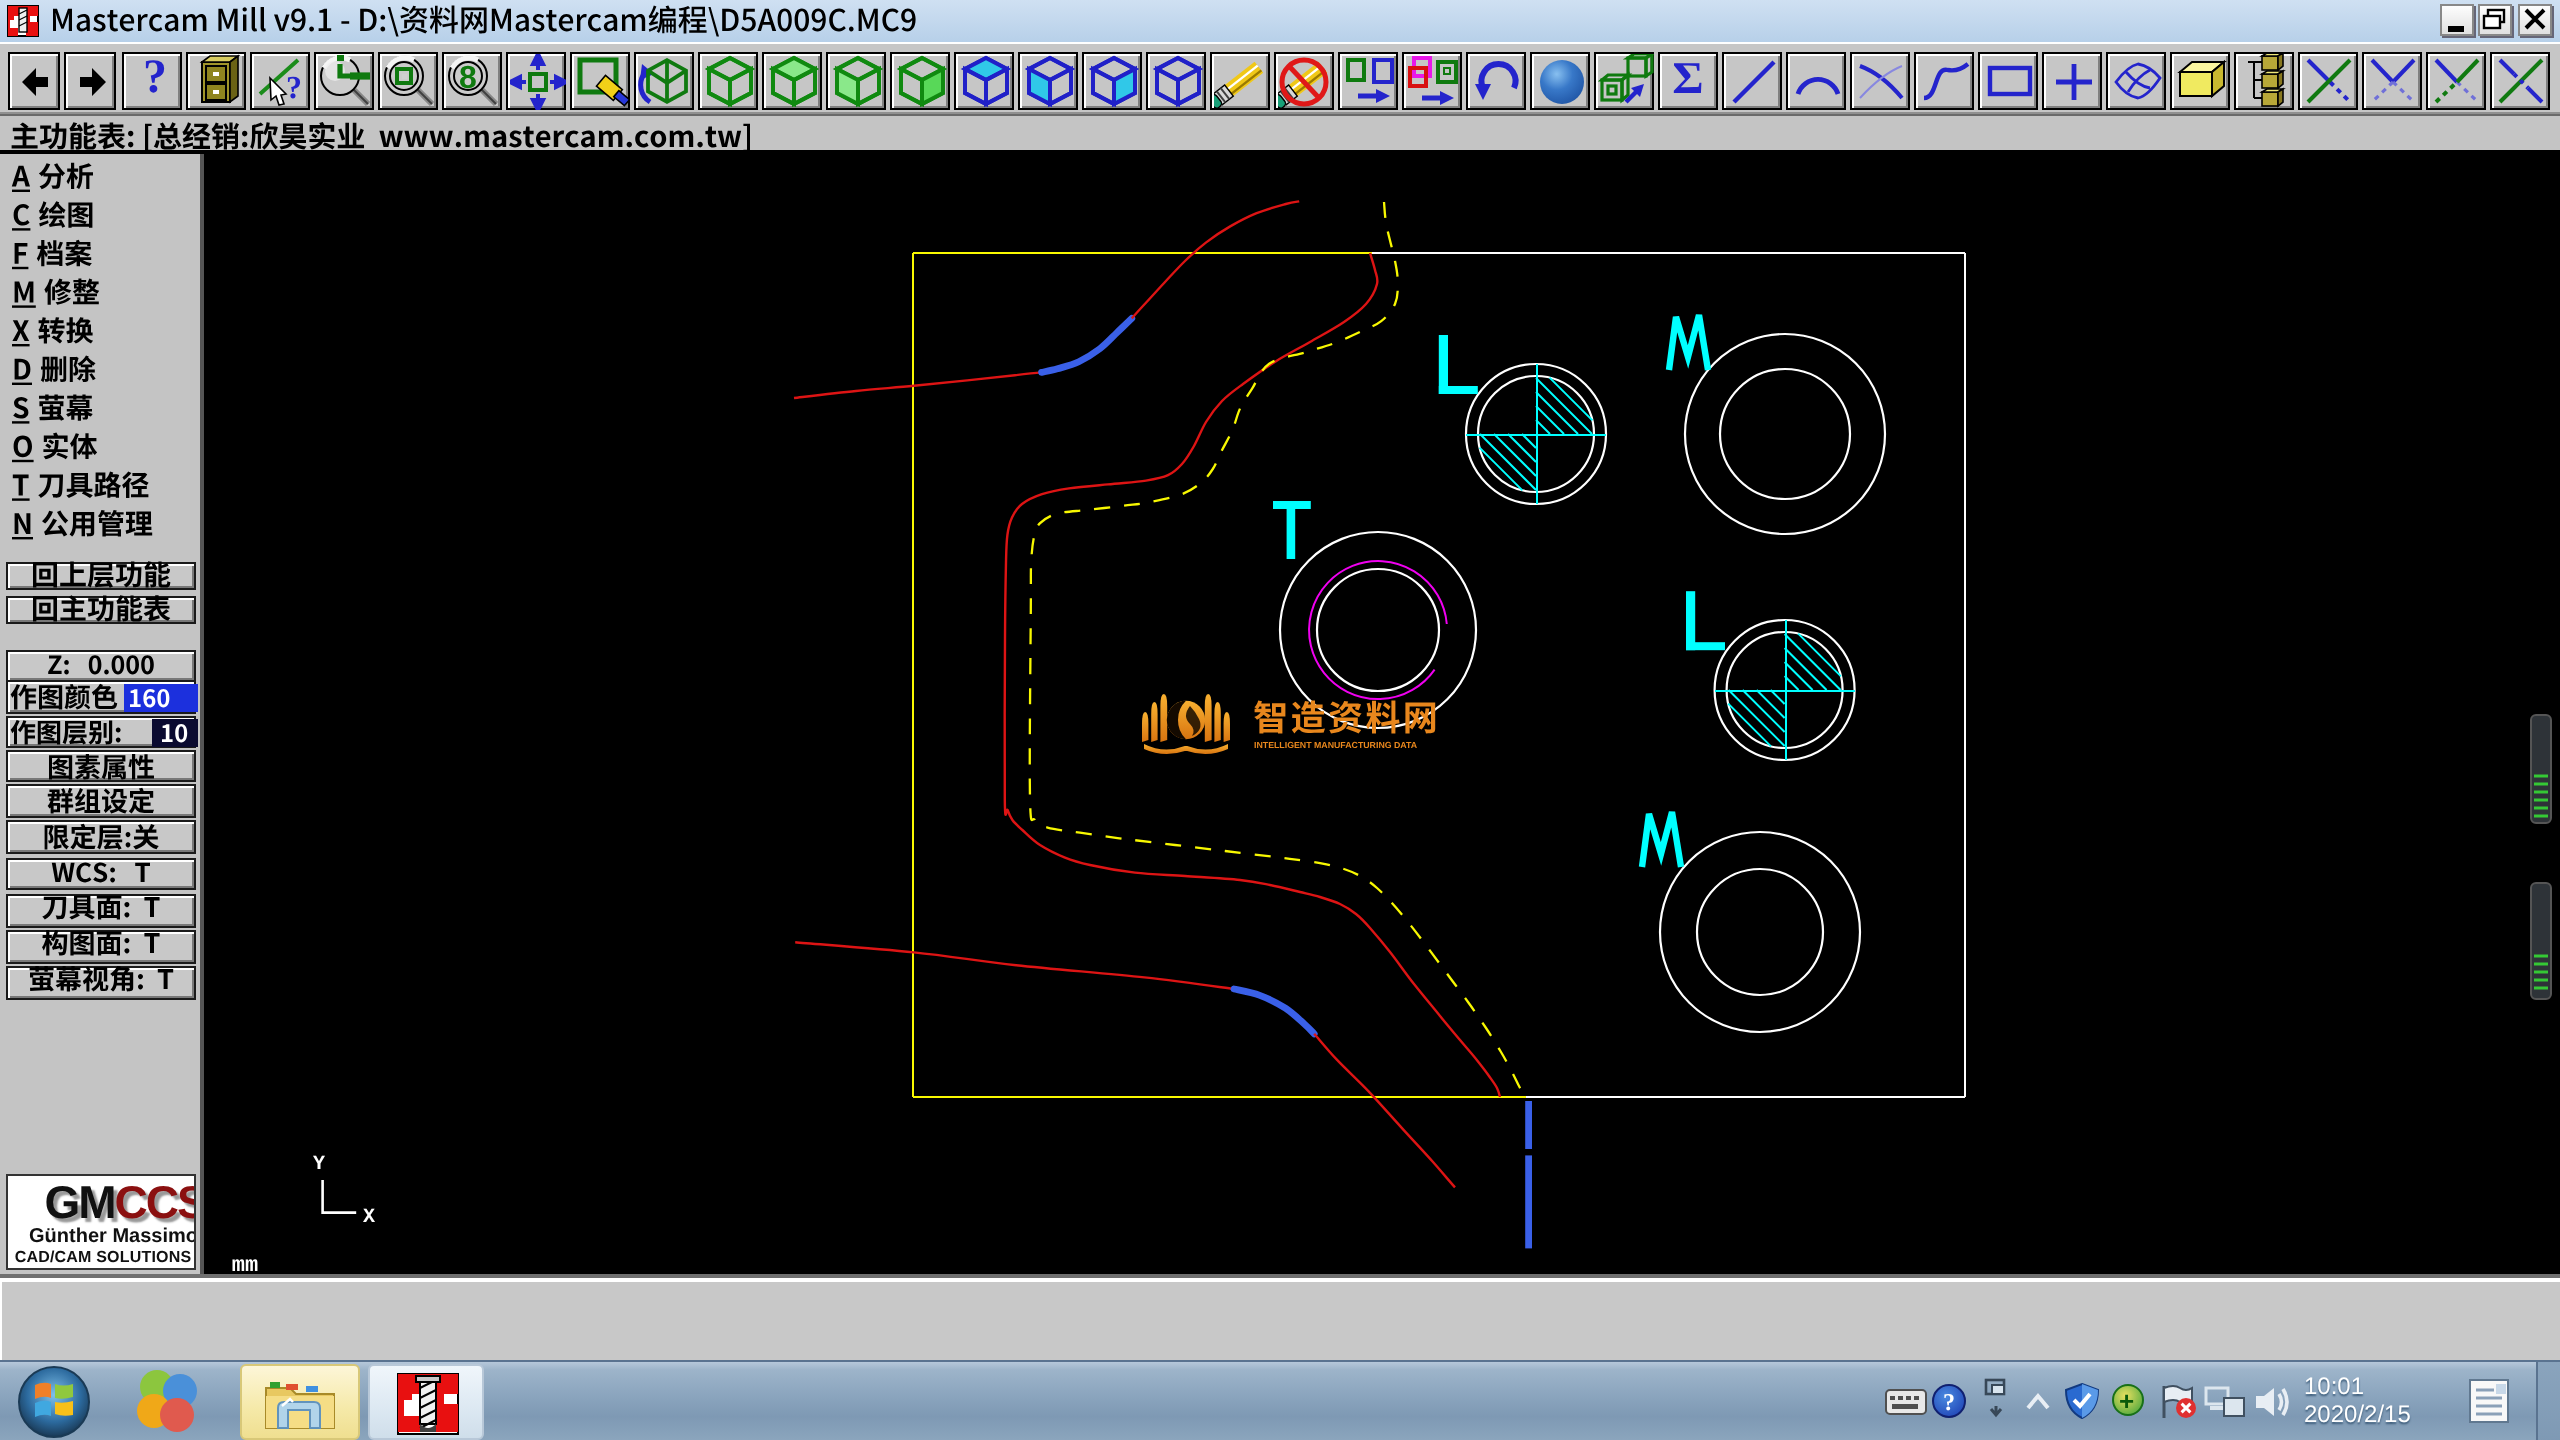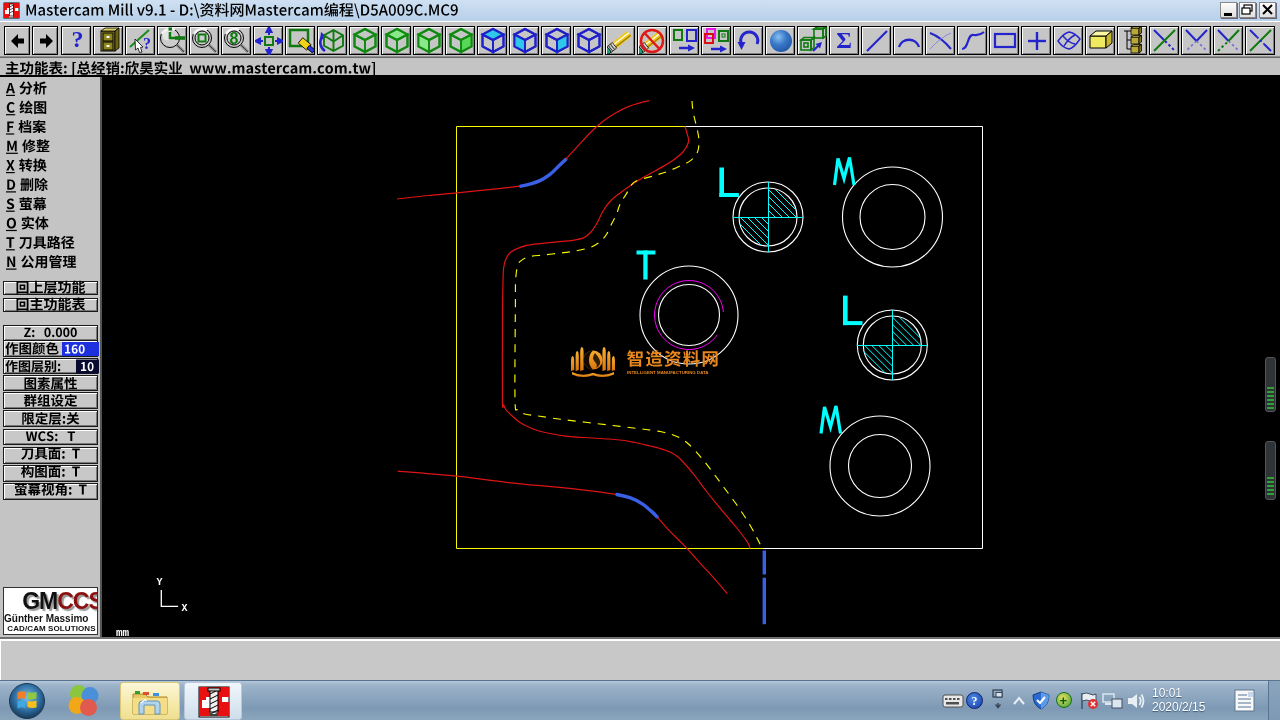--- a/index.html
+++ b/index.html
@@ -460,21 +460,21 @@
       <path d="M24.5 300.6V312.7H26V312.2H34.4V312.7H36.1V300.6ZM27.1 309.6C28.9 309.8 31.1 310.3 32.5 310.8H26V306.8C26.3 307.1 26.5 307.6 26.6 307.9C27.3 307.7 28.1 307.5 28.8 307.2L28.3 307.9C29.5 308.1 30.9 308.6 31.7 309L32.4 308C31.6 307.7 30.3 307.3 29.2 307C29.6 306.9 30 306.7 30.3 306.5C31.4 307 32.5 307.4 33.7 307.7C33.9 307.4 34.2 307 34.4 306.7V310.8H32.7L33.3 309.7C32 309.3 29.7 308.8 27.8 308.6ZM29 302C28.3 303 27.2 304 26.1 304.6C26.4 304.8 26.9 305.3 27.1 305.5C27.4 305.4 27.7 305.2 28 304.9C28.3 305.2 28.6 305.5 28.9 305.7C28 306.1 27 306.4 26 306.5V302ZM29.1 302H34.4V306.5C33.5 306.3 32.5 306 31.7 305.7C32.6 305.1 33.4 304.3 33.9 303.5L33 303L32.8 303H29.8C30 302.8 30.2 302.6 30.3 302.4ZM30.3 305.1C29.8 304.8 29.4 304.5 29 304.2H31.6C31.2 304.5 30.8 304.8 30.3 305.1Z M45.5 310.6C46.5 311.2 48 312 48.7 312.6L49.9 311.6C49.1 311.1 47.7 310.3 46.6 309.7ZM40.6 309.8C39.9 310.4 38.6 311.1 37.4 311.5C37.7 311.7 38.3 312.3 38.6 312.6C39.8 312.1 41.2 311.2 42.1 310.4ZM39.4 307.7C39.7 307.6 40.1 307.5 42.4 307.4C41.4 307.8 40.6 308 40.2 308.2C39.3 308.4 38.7 308.6 38.2 308.7C38.3 309 38.5 309.7 38.5 310C39 309.8 39.6 309.7 43.2 309.5V311C43.2 311.2 43.2 311.2 43 311.2C42.7 311.2 41.9 311.2 41.2 311.2C41.4 311.6 41.7 312.2 41.8 312.7C42.8 312.7 43.5 312.7 44.1 312.5C44.7 312.2 44.8 311.8 44.8 311.1V309.4L47.9 309.3C48.2 309.6 48.5 309.9 48.7 310.1L49.9 309.3C49.4 308.6 48.2 307.7 47.3 307.1L46.1 307.8L46.7 308.3L42.8 308.4C44.5 307.9 46.2 307.2 47.8 306.4L46.7 305.4C46.2 305.7 45.6 306 45 306.2L42.3 306.4C42.9 306.1 43.4 305.9 43.9 305.6L43.6 305.3H50V304.1H44.5V303.6H48.6V302.4H44.5V301.9H49.3V300.8H44.5V300H42.9V300.8H38.2V301.9H42.9V302.4H38.9V303.6H42.9V304.1H37.6V305.3H41.8C41.1 305.7 40.3 306 40.1 306.1C39.7 306.3 39.3 306.4 39 306.4C39.2 306.7 39.4 307.4 39.4 307.7Z M53.8 301.8H61.1V302.6H53.8ZM52.2 300.6V304.6C52.2 306.7 52.1 309.8 50.8 311.8C51.2 312 51.9 312.4 52.2 312.6C53.6 310.4 53.8 306.9 53.8 304.6V303.8H62.7V300.6ZM56 306.7H57.6V307.3H56ZM59.1 306.7H60.7V307.3H59.1ZM61.3 303.9C59.7 304.2 56.8 304.4 54.4 304.4C54.5 304.7 54.6 305.1 54.7 305.4C55.6 305.4 56.6 305.4 57.6 305.3V305.8H54.6V308.2H57.6V308.7H54V312.7H55.5V309.8H57.6V310.6L55.8 310.6L55.9 311.7L60.1 311.5L60.2 312L60.4 311.9C60.5 312.2 60.7 312.5 60.7 312.7C61.4 312.7 62 312.7 62.4 312.5C62.8 312.4 62.9 312.1 62.9 311.5V308.7H59.1V308.2H62.3V305.8H59.1V305.2C60.2 305.1 61.3 305 62.2 304.8ZM59.5 310.1 59.7 310.5 59.1 310.5V309.8H61.4V311.5C61.4 311.6 61.4 311.6 61.2 311.6H61.2C61 311.1 60.7 310.4 60.5 309.9Z M68.6 310.7V312.3H77V310.7H73.8V308H76.3V306.5H73.8V304.3H76.6V302.8H73.8V300.1H72.2V302.8H71.1C71.2 302.2 71.4 301.5 71.5 300.9L69.9 300.6C69.7 301.8 69.5 303 69.2 304C69 303.4 68.7 302.8 68.4 302.3L67.6 302.6V300H66V302.8L64.9 302.6C64.8 303.8 64.5 305.3 64.2 306.2L65.4 306.6C65.7 305.6 65.9 304.2 66 303V312.7H67.6V303.4C67.9 304 68.1 304.6 68.1 305L68.9 304.6C68.8 304.9 68.6 305.2 68.5 305.4C68.9 305.6 69.6 306 69.9 306.2C70.2 305.7 70.5 305 70.7 304.3H72.2V306.5H69.6V308H72.2V310.7Z" fill="#000"></path>
       <path d="M34.6 317C34.4 317.7 34.1 318.7 33.8 319.3L34.9 319.6H32L32.8 319.3C32.7 318.7 32.3 317.8 31.9 317.1L30.6 317.6C31 318.2 31.3 319 31.4 319.6H30.6V321.1H32.6V322.3H30.8V323.8H32.6V325.2H30.3V326.7H32.6V329.7H34.2V326.7H36.6V325.2H34.2V323.8H36.1V322.3H34.2V321.1H36.3V319.6H35.2C35.5 319 35.8 318.2 36.2 317.4ZM28.3 321.2V322.1H27.1L27.2 321.2ZM24.7 317.7V319H25.9L25.9 319.9H23.9V321.2H25.7L25.6 322.1H24.6V323.4H25.3C24.9 324.5 24.5 325.3 23.8 326C24.1 326.3 24.6 326.9 24.8 327.3C25 327.1 25.2 326.9 25.3 326.7V329.7H26.8V329.1H30V324.5H26.5C26.6 324.1 26.7 323.8 26.8 323.4H29.8V321.2H30.5V319.9H29.8V317.7ZM28.3 319.9H27.4L27.5 319H28.3ZM26.8 325.9H28.5V327.7H26.8Z M37.6 327.4 37.9 329C39.2 328.6 40.9 328.2 42.5 327.8L42.3 326.4C40.6 326.8 38.8 327.2 37.6 327.4ZM43.4 317.7V328H42.2V329.5H50.1V328H49V317.7ZM45 328V326H47.4V328ZM45 322.5H47.4V324.5H45ZM45 321.1V319.2H47.4V321.1ZM37.9 322.9C38.2 322.8 38.5 322.7 39.8 322.6C39.3 323.3 38.9 323.8 38.7 324C38.2 324.5 37.9 324.8 37.6 324.9C37.7 325.2 38 325.9 38 326.2C38.4 326 39 325.9 42.5 325.2C42.5 324.9 42.5 324.3 42.5 323.9L40.1 324.3C41.1 323.2 42 321.9 42.8 320.6L41.5 319.8C41.3 320.3 41 320.8 40.7 321.2L39.4 321.3C40.2 320.2 40.9 318.9 41.5 317.7L40 317C39.5 318.6 38.6 320.3 38.3 320.7C38 321.1 37.7 321.4 37.4 321.5C37.6 321.9 37.9 322.6 37.9 322.9Z M51.9 318.2C52.6 318.8 53.5 319.8 54 320.4L55.1 319.3C54.6 318.7 53.6 317.8 52.9 317.2ZM51 321.2V322.7H52.6V326.8C52.6 327.5 52.2 327.9 51.9 328.1C52.2 328.5 52.6 329.1 52.7 329.5C53 329.2 53.4 328.8 55.9 326.7C55.7 326.4 55.4 325.8 55.3 325.3L54.1 326.3V321.2ZM56.8 317.5V318.9C56.8 319.9 56.6 320.8 54.9 321.6C55.2 321.8 55.8 322.4 56 322.7C57.9 321.9 58.3 320.3 58.3 319H60.2V320.4C60.2 321.8 60.4 322.3 61.8 322.3C62 322.3 62.4 322.3 62.6 322.3C62.9 322.3 63.3 322.3 63.5 322.2C63.4 321.9 63.4 321.3 63.3 320.9C63.2 320.9 62.8 321 62.6 321C62.4 321 62.1 321 61.9 321C61.7 321 61.7 320.8 61.7 320.4V317.5ZM60.8 324.4C60.4 325.2 59.9 325.8 59.2 326.4C58.5 325.8 58 325.1 57.5 324.4ZM55.6 322.9V324.4H56.7L56.1 324.6C56.6 325.6 57.2 326.5 57.9 327.2C57 327.7 55.9 328.1 54.7 328.3C55 328.6 55.3 329.3 55.5 329.7C56.8 329.4 58.1 328.9 59.2 328.2C60.2 328.9 61.3 329.4 62.7 329.7C62.9 329.3 63.3 328.6 63.7 328.3C62.5 328.1 61.4 327.7 60.5 327.2C61.6 326.2 62.4 324.9 62.9 323.2L61.9 322.8L61.6 322.9Z M66.7 323.4C66.5 325.7 65.8 327.6 64.4 328.6C64.7 328.9 65.4 329.4 65.7 329.7C66.4 329.1 67 328.2 67.5 327.1C68.7 329.1 70.6 329.5 73.1 329.5H76.5C76.6 329 76.8 328.2 77.1 327.9C76.2 327.9 73.9 327.9 73.2 327.9C72.6 327.9 72.1 327.9 71.6 327.8V325.9H75.3V324.3H71.6V322.7H74.5V321.2H67V322.7H69.9V327.3C69.1 326.9 68.5 326.3 68.1 325.2C68.2 324.7 68.3 324.1 68.4 323.5ZM69.5 317.3C69.7 317.7 69.9 318.1 70 318.5H65V321.9H66.6V320H74.9V321.9H76.6V318.5H71.8C71.7 318 71.4 317.4 71.1 316.9Z" fill="#000"></path>
       <path d="M22.3 335.6V347.7H23.7V337H25.1C24.8 337.9 24.6 339 24.3 339.8C25.1 340.8 25.2 341.6 25.2 342.3C25.2 342.7 25.2 343 25 343.1C24.9 343.2 24.8 343.2 24.6 343.2C24.5 343.2 24.3 343.2 24 343.2C24.3 343.6 24.4 344.2 24.4 344.6C24.7 344.6 25 344.6 25.3 344.6C25.6 344.5 25.8 344.4 26.1 344.3C26.5 343.9 26.7 343.3 26.7 342.5C26.7 341.7 26.5 340.7 25.7 339.6C26.1 338.6 26.5 337.2 26.9 336.1L25.8 335.5L25.6 335.6ZM31.8 339.3V340.4H28.8V339.3ZM31.8 338H28.8V337H31.8ZM27.3 347.7C27.6 347.5 28.1 347.3 30.8 346.7C30.7 346.3 30.7 345.7 30.7 345.2L28.8 345.6V341.8H29.6C30.3 344.5 31.4 346.6 33.4 347.7C33.6 347.2 34.1 346.6 34.5 346.3C33.6 345.9 32.8 345.2 32.3 344.4C32.9 344.1 33.6 343.5 34.2 343.1L33.1 341.9C32.7 342.3 32.1 342.9 31.6 343.3C31.4 342.8 31.2 342.3 31 341.8H33.4V335.6H27.2V345.3C27.2 345.9 26.9 346.3 26.6 346.5C26.9 346.8 27.2 347.4 27.3 347.7Z M37.5 341.4C37.3 343.7 36.6 345.6 35.2 346.6C35.5 346.9 36.2 347.4 36.5 347.7C37.2 347.1 37.8 346.2 38.3 345.1C39.5 347.1 41.4 347.5 43.9 347.5H47.3C47.4 347 47.6 346.2 47.9 345.9C47 345.9 44.7 345.9 44 345.9C43.4 345.9 42.9 345.9 42.4 345.8V343.9H46.1V342.3H42.4V340.7H45.3V339.2H37.8V340.7H40.7V345.3C39.9 344.9 39.3 344.3 38.9 343.2C39 342.7 39.1 342.1 39.2 341.5ZM40.3 335.3C40.5 335.7 40.7 336.1 40.8 336.5H35.8V339.9H37.4V338H45.7V339.9H47.4V336.5H42.6C42.5 336 42.2 335.4 41.9 334.9Z M52.5 340.3V341.7H60.2V340.3ZM51.5 337H58.8V338.1H51.5ZM49.8 335.6V339.6C49.8 341.7 49.8 344.8 48.6 346.9C49 347 49.7 347.4 50 347.7C51.3 345.4 51.5 341.9 51.5 339.6V339.5H60.5V335.6ZM57.5 344.7 58.1 345.7 54.3 346C54.8 345.4 55.3 344.7 55.7 344.1H58.9ZM52.5 347.7C53 347.5 53.8 347.4 58.8 347C59 347.3 59.2 347.6 59.3 347.9L60.8 347.2C60.4 346.4 59.6 345 58.9 344.1H61.1V342.7H51.7V344.1H53.7C53.3 344.8 52.8 345.5 52.7 345.7C52.4 346 52.2 346.2 51.9 346.2C52.1 346.6 52.4 347.4 52.5 347.7Z M64 341.6C64.7 341.6 65.2 341 65.2 340.3C65.2 339.5 64.7 339 64 339C63.3 339 62.8 339.5 62.8 340.3C62.8 341 63.3 341.6 64 341.6ZM64 346.7C64.7 346.7 65.2 346.1 65.2 345.4C65.2 344.7 64.7 344.1 64 344.1C63.3 344.1 62.8 344.7 62.8 345.4C62.8 346.1 63.3 346.7 64 346.7Z M68.9 335.8C69.4 336.3 69.9 337.1 70.1 337.8H67.9V339.4H72.1V341.1V341.2H67V342.8H71.8C71.2 344.1 69.9 345.3 66.6 346.2C67 346.6 67.6 347.3 67.8 347.7C70.9 346.7 72.5 345.4 73.3 344.1C74.4 345.8 76 347 78.3 347.6C78.5 347.1 79 346.4 79.4 346C77.1 345.5 75.4 344.4 74.4 342.8H78.9V341.2H74V341.1V339.4H78.2V337.8H76C76.4 337.1 76.9 336.3 77.3 335.6L75.5 335C75.2 335.9 74.7 337 74.2 337.8H70.9L71.7 337.3C71.5 336.7 70.9 335.7 70.3 335.1Z" fill="#000"></path>
       <path d="M27.7 364H30.1L31.1 359.2C31.3 358.5 31.4 357.7 31.6 357H31.6C31.7 357.7 31.9 358.5 32 359.2L33.1 364H35.5L37.3 354.4H35.4L34.7 359.1C34.5 360.1 34.4 361.1 34.2 362.1H34.2C34 361.1 33.8 360.1 33.6 359.1L32.5 354.4H30.8L29.7 359.1C29.5 360.1 29.3 361.1 29.1 362.1H29C28.9 361.1 28.7 360.1 28.6 359.1L27.8 354.4H25.9Z M42.6 364.2C43.9 364.2 44.9 363.7 45.7 362.8L44.7 361.6C44.2 362.1 43.5 362.5 42.7 362.5C41.2 362.5 40.2 361.3 40.2 359.2C40.2 357.1 41.3 355.8 42.7 355.8C43.5 355.8 44 356.2 44.5 356.7L45.5 355.4C44.9 354.8 43.9 354.2 42.7 354.2C40.3 354.2 38.2 356.1 38.2 359.2C38.2 362.4 40.2 364.2 42.6 364.2Z M50.1 364.2C52.3 364.2 53.6 362.8 53.6 361.3C53.6 359.9 52.9 359.1 51.7 358.6L50.4 358.1C49.6 357.8 49 357.6 49 356.9C49 356.2 49.5 355.8 50.3 355.8C51.1 355.8 51.8 356.1 52.4 356.6L53.3 355.4C52.6 354.7 51.4 354.2 50.3 354.2C48.4 354.2 47 355.4 47 357C47 358.4 48 359.2 49 359.6L50.2 360.1C51.1 360.5 51.7 360.7 51.7 361.4C51.7 362.1 51.1 362.5 50.1 362.5C49.3 362.5 48.4 362.1 47.7 361.5L46.6 362.8C47.5 363.7 48.8 364.2 50.1 364.2Z M56.3 359.2C57 359.2 57.5 358.7 57.5 358C57.5 357.3 57 356.8 56.3 356.8C55.6 356.8 55.1 357.3 55.1 358C55.1 358.7 55.6 359.2 56.3 359.2ZM56.3 364.2C57 364.2 57.5 363.6 57.5 362.9C57.5 362.2 57 361.7 56.3 361.7C55.6 361.7 55.1 362.2 55.1 362.9C55.1 363.6 55.6 364.2 56.3 364.2Z M70.3 364H72.3V356H75V354.4H67.6V356H70.3Z" fill="#000"></path>
       <path d="M21.9 371.4V373H25.6C25.5 376.1 25.1 379.5 21.1 381.4C21.6 381.7 22.1 382.3 22.4 382.8C26.6 380.6 27.3 376.6 27.5 373H31.3C31.2 378 31 380.2 30.6 380.6C30.4 380.8 30.2 380.9 29.9 380.9C29.5 380.9 28.7 380.9 27.8 380.8C28.1 381.3 28.3 382.1 28.4 382.6C29.2 382.6 30.1 382.6 30.7 382.5C31.3 382.4 31.7 382.3 32.1 381.7C32.7 380.9 32.9 378.6 33.1 372.2C33.1 372 33.1 371.4 33.1 371.4Z M37 370.7V378.4H34.9V379.8H38.2C37.4 380.4 35.9 381.1 34.7 381.6C35 381.9 35.6 382.4 35.9 382.7C37.2 382.2 38.9 381.4 40 380.6L38.8 379.8H42.9L42.1 380.6C43.6 381.3 45.2 382.1 46.1 382.7L47.4 381.5C46.6 381.1 45.2 380.4 43.8 379.8H47.2V378.4H45.2V370.7ZM38.6 378.4V377.6H43.5V378.4ZM38.6 373.8H43.5V374.5H38.6ZM38.6 372.7V371.9H43.5V372.7ZM38.6 375.7H43.5V376.4H38.6Z M53.4 377.2H55.5V378.3H53.4ZM53.4 376V375H55.5V376ZM53.4 379.5H55.5V380.5H53.4ZM48.4 370.8V372.3H53.4C53.3 372.7 53.3 373.2 53.2 373.5H49V382.7H50.6V382H58.4V382.7H60V373.5H54.9L55.3 372.3H60.7V370.8ZM50.6 380.5V375H51.9V380.5ZM58.4 380.5H56.9V375H58.4Z M63.5 376.6C64.2 376.6 64.7 376 64.7 375.3C64.7 374.5 64.2 374 63.5 374C62.8 374 62.2 374.5 62.2 375.3C62.2 376 62.8 376.6 63.5 376.6ZM63.5 381.7C64.2 381.7 64.7 381.1 64.7 380.4C64.7 379.7 64.2 379.1 63.5 379.1C62.8 379.1 62.2 379.7 62.2 380.4C62.2 381.1 62.8 381.7 63.5 381.7Z M75 381.5H77V373.2H79.8V371.5H72.2V373.2H75Z" fill="#000"></path>
       <path d="M23.1 388V390.5H21.3V392H23C22.6 393.7 21.9 395.6 21 396.6C21.3 397.1 21.7 397.8 21.8 398.3C22.3 397.6 22.7 396.6 23.1 395.5V400.7H24.7V394.5C24.9 395.1 25.2 395.7 25.4 396.1L26.3 395C26.1 394.6 25 392.9 24.7 392.5V392H25.9C25.7 392.3 25.5 392.5 25.4 392.7C25.7 392.9 26.4 393.4 26.7 393.7C27.1 393.2 27.5 392.5 27.9 391.7H31.9C31.8 396.5 31.6 398.5 31.3 398.9C31.1 399.1 31 399.1 30.7 399.1C30.4 399.1 29.8 399.1 29.1 399.1C29.4 399.5 29.6 400.2 29.6 400.7C30.3 400.7 31 400.7 31.5 400.6C32 400.6 32.3 400.4 32.7 399.9C33.2 399.2 33.4 397 33.6 390.9C33.6 390.7 33.6 390.2 33.6 390.2H28.6C28.8 389.6 29 389 29.1 388.4L27.6 388C27.2 389.4 26.6 390.8 25.9 391.9V390.5H24.7V388ZM29 394.7 29.5 395.9 28 396.1C28.6 395.1 29.1 393.9 29.5 392.8L27.9 392.3C27.6 393.8 26.9 395.4 26.7 395.8C26.4 396.2 26.2 396.5 26 396.6C26.1 397 26.4 397.7 26.5 398C26.8 397.8 27.3 397.6 29.9 397.1C30 397.4 30.1 397.7 30.1 397.9L31.4 397.4C31.2 396.6 30.6 395.3 30.2 394.3Z M35.2 388.6V400.7H36.8V400.2H45.2V400.7H46.8V388.6ZM37.9 397.6C39.7 397.8 41.9 398.3 43.3 398.8H36.8V394.8C37 395.1 37.3 395.6 37.4 395.9C38.1 395.7 38.9 395.5 39.6 395.2L39.1 395.9C40.2 396.1 41.7 396.6 42.5 397L43.1 396C42.4 395.7 41.1 395.3 40 395C40.4 394.9 40.8 394.7 41.1 394.5C42.1 395 43.3 395.4 44.5 395.7C44.6 395.4 44.9 395 45.2 394.7V398.8H43.4L44.1 397.7C42.7 397.3 40.4 396.8 38.6 396.6ZM39.7 390C39.1 391 37.9 392 36.9 392.6C37.2 392.8 37.7 393.3 37.9 393.5C38.2 393.4 38.5 393.2 38.7 392.9C39 393.2 39.4 393.5 39.7 393.7C38.8 394.1 37.8 394.4 36.8 394.5V390ZM39.9 390H45.2V394.5C44.3 394.3 43.3 394 42.5 393.7C43.4 393.1 44.2 392.3 44.7 391.5L43.8 391L43.6 391H40.6C40.8 390.8 40.9 390.6 41.1 390.4ZM41 393.1C40.6 392.8 40.1 392.5 39.8 392.2H42.4C42 392.5 41.5 392.8 41 393.1Z M53.4 395.2H55.5V396.3H53.4ZM53.4 394V393H55.5V394ZM53.4 397.5H55.5V398.5H53.4ZM48.4 388.8V390.3H53.4C53.3 390.7 53.3 391.2 53.2 391.5H49V400.7H50.6V400H58.4V400.7H60V391.5H54.9L55.3 390.3H60.7V388.8ZM50.6 398.5V393H51.9V398.5ZM58.4 398.5H56.9V393H58.4Z M63.5 394.6C64.2 394.6 64.7 394 64.7 393.3C64.7 392.5 64.2 392 63.5 392C62.8 392 62.2 392.5 62.2 393.3C62.2 394 62.8 394.6 63.5 394.6ZM63.5 399.7C64.2 399.7 64.7 399.1 64.7 398.4C64.7 397.7 64.2 397.1 63.5 397.1C62.8 397.1 62.2 397.7 62.2 398.4C62.2 399.1 62.8 399.7 63.5 399.7Z M75 399.5H77V391.2H79.8V389.5H72.2V391.2H75Z" fill="#000"></path>
       <path d="M15 409.3V411.7H16.6V410.6H24.8V411.7H26.5V409.3ZM17.9 413.1H19.9V414.3H17.9ZM21.6 413.1H23.6V414.3H21.6ZM15 416.9 15.1 418.5C17.6 418.4 21.4 418.2 24.9 418C25.1 418.3 25.3 418.6 25.4 418.8L26.9 418C26.5 417.3 25.6 416.3 24.9 415.5H25.3V411.9H21.6V411H19.9V411.9H16.2V415.5H19.9V416.8C18 416.8 16.3 416.9 15 416.9ZM23.3 415.9 23.8 416.6 21.6 416.7V415.5H24.1ZM22.2 406V406.7H19.4V406H17.7V406.7H14.8V408.1H17.7V408.9H19.4V408.1H22.2V408.9H23.9V408.1H26.8V406.7H23.9V406Z M31.1 411H37.5V411.6H31.1ZM31.1 409.6H37.5V410.1H31.1ZM33.4 414.3V415H31.8C32.1 414.8 32.3 414.6 32.5 414.3ZM35 414.3H36.2C36.4 414.6 36.6 414.8 36.8 415H35ZM29.5 408.6V412.6H31.9C31.8 412.7 31.7 412.9 31.6 413.1H28.2V414.3H30.4C29.7 414.8 28.9 415.2 27.8 415.6C28.1 415.9 28.5 416.4 28.7 416.8C29.3 416.6 29.8 416.3 30.3 416V418.2H31.9V416.2H33.4V418.7H35V416.2H36.8V416.9C36.8 417 36.8 417.1 36.6 417.1C36.5 417.1 36 417.1 35.6 417.1C35.8 417.4 35.9 417.8 36 418.2C36.8 418.2 37.4 418.2 37.8 418C38.3 417.9 38.4 417.6 38.4 416.9V416.1C38.8 416.4 39.3 416.6 39.8 416.7C40 416.3 40.4 415.8 40.7 415.5C39.7 415.3 38.7 414.9 38 414.3H40.3V413.1H33.4L33.7 412.6H39.1V408.6ZM35.7 406V406.7H32.8V406H31.3V406.7H28.3V408H31.3V408.4H32.8V408H35.7V408.4H37.3V408H40.2V406.7H37.3V406Z M46.9 406.6V413.8H48.4V408H51.9V413.8H53.6V406.6ZM49.4 408.8V411C49.4 413 49 415.7 45.6 417.5C45.9 417.8 46.4 418.4 46.6 418.7C48.3 417.8 49.3 416.7 50 415.4V417.1C50 418.2 50.4 418.5 51.5 418.5H52.5C53.8 418.5 54.1 417.9 54.2 415.8C53.8 415.7 53.3 415.5 52.9 415.2C52.9 417 52.8 417.4 52.5 417.4H51.8C51.6 417.4 51.5 417.2 51.5 416.9V413.8H50.6C50.9 412.8 50.9 411.9 50.9 411V408.8ZM42.8 406.8C43.2 407.2 43.6 407.8 43.8 408.3H41.8V409.8H44.6C43.8 411.3 42.6 412.7 41.4 413.5C41.6 413.9 41.9 414.8 42 415.2C42.4 414.9 42.8 414.6 43.2 414.2V418.7H44.7V413.4C45.1 413.9 45.5 414.5 45.7 414.9L46.7 413.6C46.4 413.3 45.6 412.3 45.1 411.8C45.7 410.9 46.2 409.8 46.5 408.8L45.7 408.2L45.4 408.3H44.4L45.3 407.8C45 407.3 44.5 406.6 44 406.1Z M58.6 410.6H60.9V411.7H58.6ZM58.6 409.1H58.5C58.8 408.8 59.1 408.5 59.3 408.1H62.6C62.4 408.5 62.1 408.8 61.8 409.1ZM64.9 410.6V411.7H62.5V410.6ZM58.7 406C58 407.3 56.9 408.8 55.1 410C55.5 410.2 56 410.8 56.3 411.2L57 410.7V412.7C57 414.3 56.8 416.3 55.3 417.7C55.7 417.9 56.3 418.5 56.6 418.8C57.5 418 58 416.9 58.3 415.8H60.9V418.4H62.5V415.8H64.9V416.9C64.9 417.1 64.8 417.1 64.6 417.1C64.4 417.1 63.6 417.1 62.9 417.1C63.2 417.5 63.4 418.2 63.5 418.7C64.6 418.7 65.3 418.7 65.9 418.4C66.4 418.1 66.6 417.7 66.6 416.9V409.1H63.7C64.2 408.6 64.7 408 65 407.5L63.9 406.7L63.6 406.8H60.2L60.4 406.3ZM58.6 413.1H60.9V414.4H58.5C58.6 413.9 58.6 413.5 58.6 413.1ZM64.9 413.1V414.4H62.5V413.1Z M70.2 412.6C70.9 412.6 71.5 412 71.5 411.3C71.5 410.5 70.9 410 70.2 410C69.5 410 69 410.5 69 411.3C69 412 69.5 412.6 70.2 412.6ZM70.2 417.7C70.9 417.7 71.5 417.1 71.5 416.4C71.5 415.7 70.9 415.1 70.2 415.1C69.5 415.1 69 415.7 69 416.4C69 417.1 69.5 417.7 70.2 417.7Z M81.8 417.5H83.8V409.2H86.6V407.5H78.9V409.2H81.8Z" fill="#000"></path>
     </svg>
 <div style="position:absolute;left:3px;top:510px;width:95px;height:48px;background:#fff;border:1px solid #333;overflow:hidden">
 <div style="position:absolute;left:0;top:0px;width:117px;text-align:center;font:bold 23px 'Liberation Sans';letter-spacing:-1px"><span style="color:#111;text-shadow:2px 2px 1px #999">GM</span><span style="color:#8b1010;text-shadow:2px 2px 1px #999">CCS</span></div>
-<div style="position:absolute;left:0;top:25px;width:95px;text-align:left;font:bold 10px 'Liberation Sans';color:#111">Günther Massimo</div>
+<div style="position:absolute;left:0;top:25px;width:95px;text-align:right;font:bold 10px 'Liberation Sans';color:#111">Günther Massimo</div>
 <div style="position:absolute;left:0;top:36px;width:95px;text-align:center;font:bold 8px 'Liberation Sans';color:#111;letter-spacing:0.1px">CAD/CAM SOLUTIONS</div>
 </div>
 </div>
 <div style="position:absolute;left:102px;top:77px;width:1178px;height:560px;background:#000">
 <svg width="1178" height="560" viewBox="0 0 1178 560" style="position:absolute;left:0;top:0">
       <line x1="354.5" y1="49.5" x2="354.5" y2="471.5" stroke="#f8f800"></line>
       <line x1="354.5" y1="49.5" x2="584" y2="49.5" stroke="#f8f800"></line>
       <line x1="584" y1="49.5" x2="880.5" y2="49.5" stroke="#fff"></line>
       <line x1="880.5" y1="49.5" x2="880.5" y2="471.5" stroke="#fff"></line>
       <line x1="354.5" y1="471.5" x2="661" y2="471.5" stroke="#f8f800"></line>

